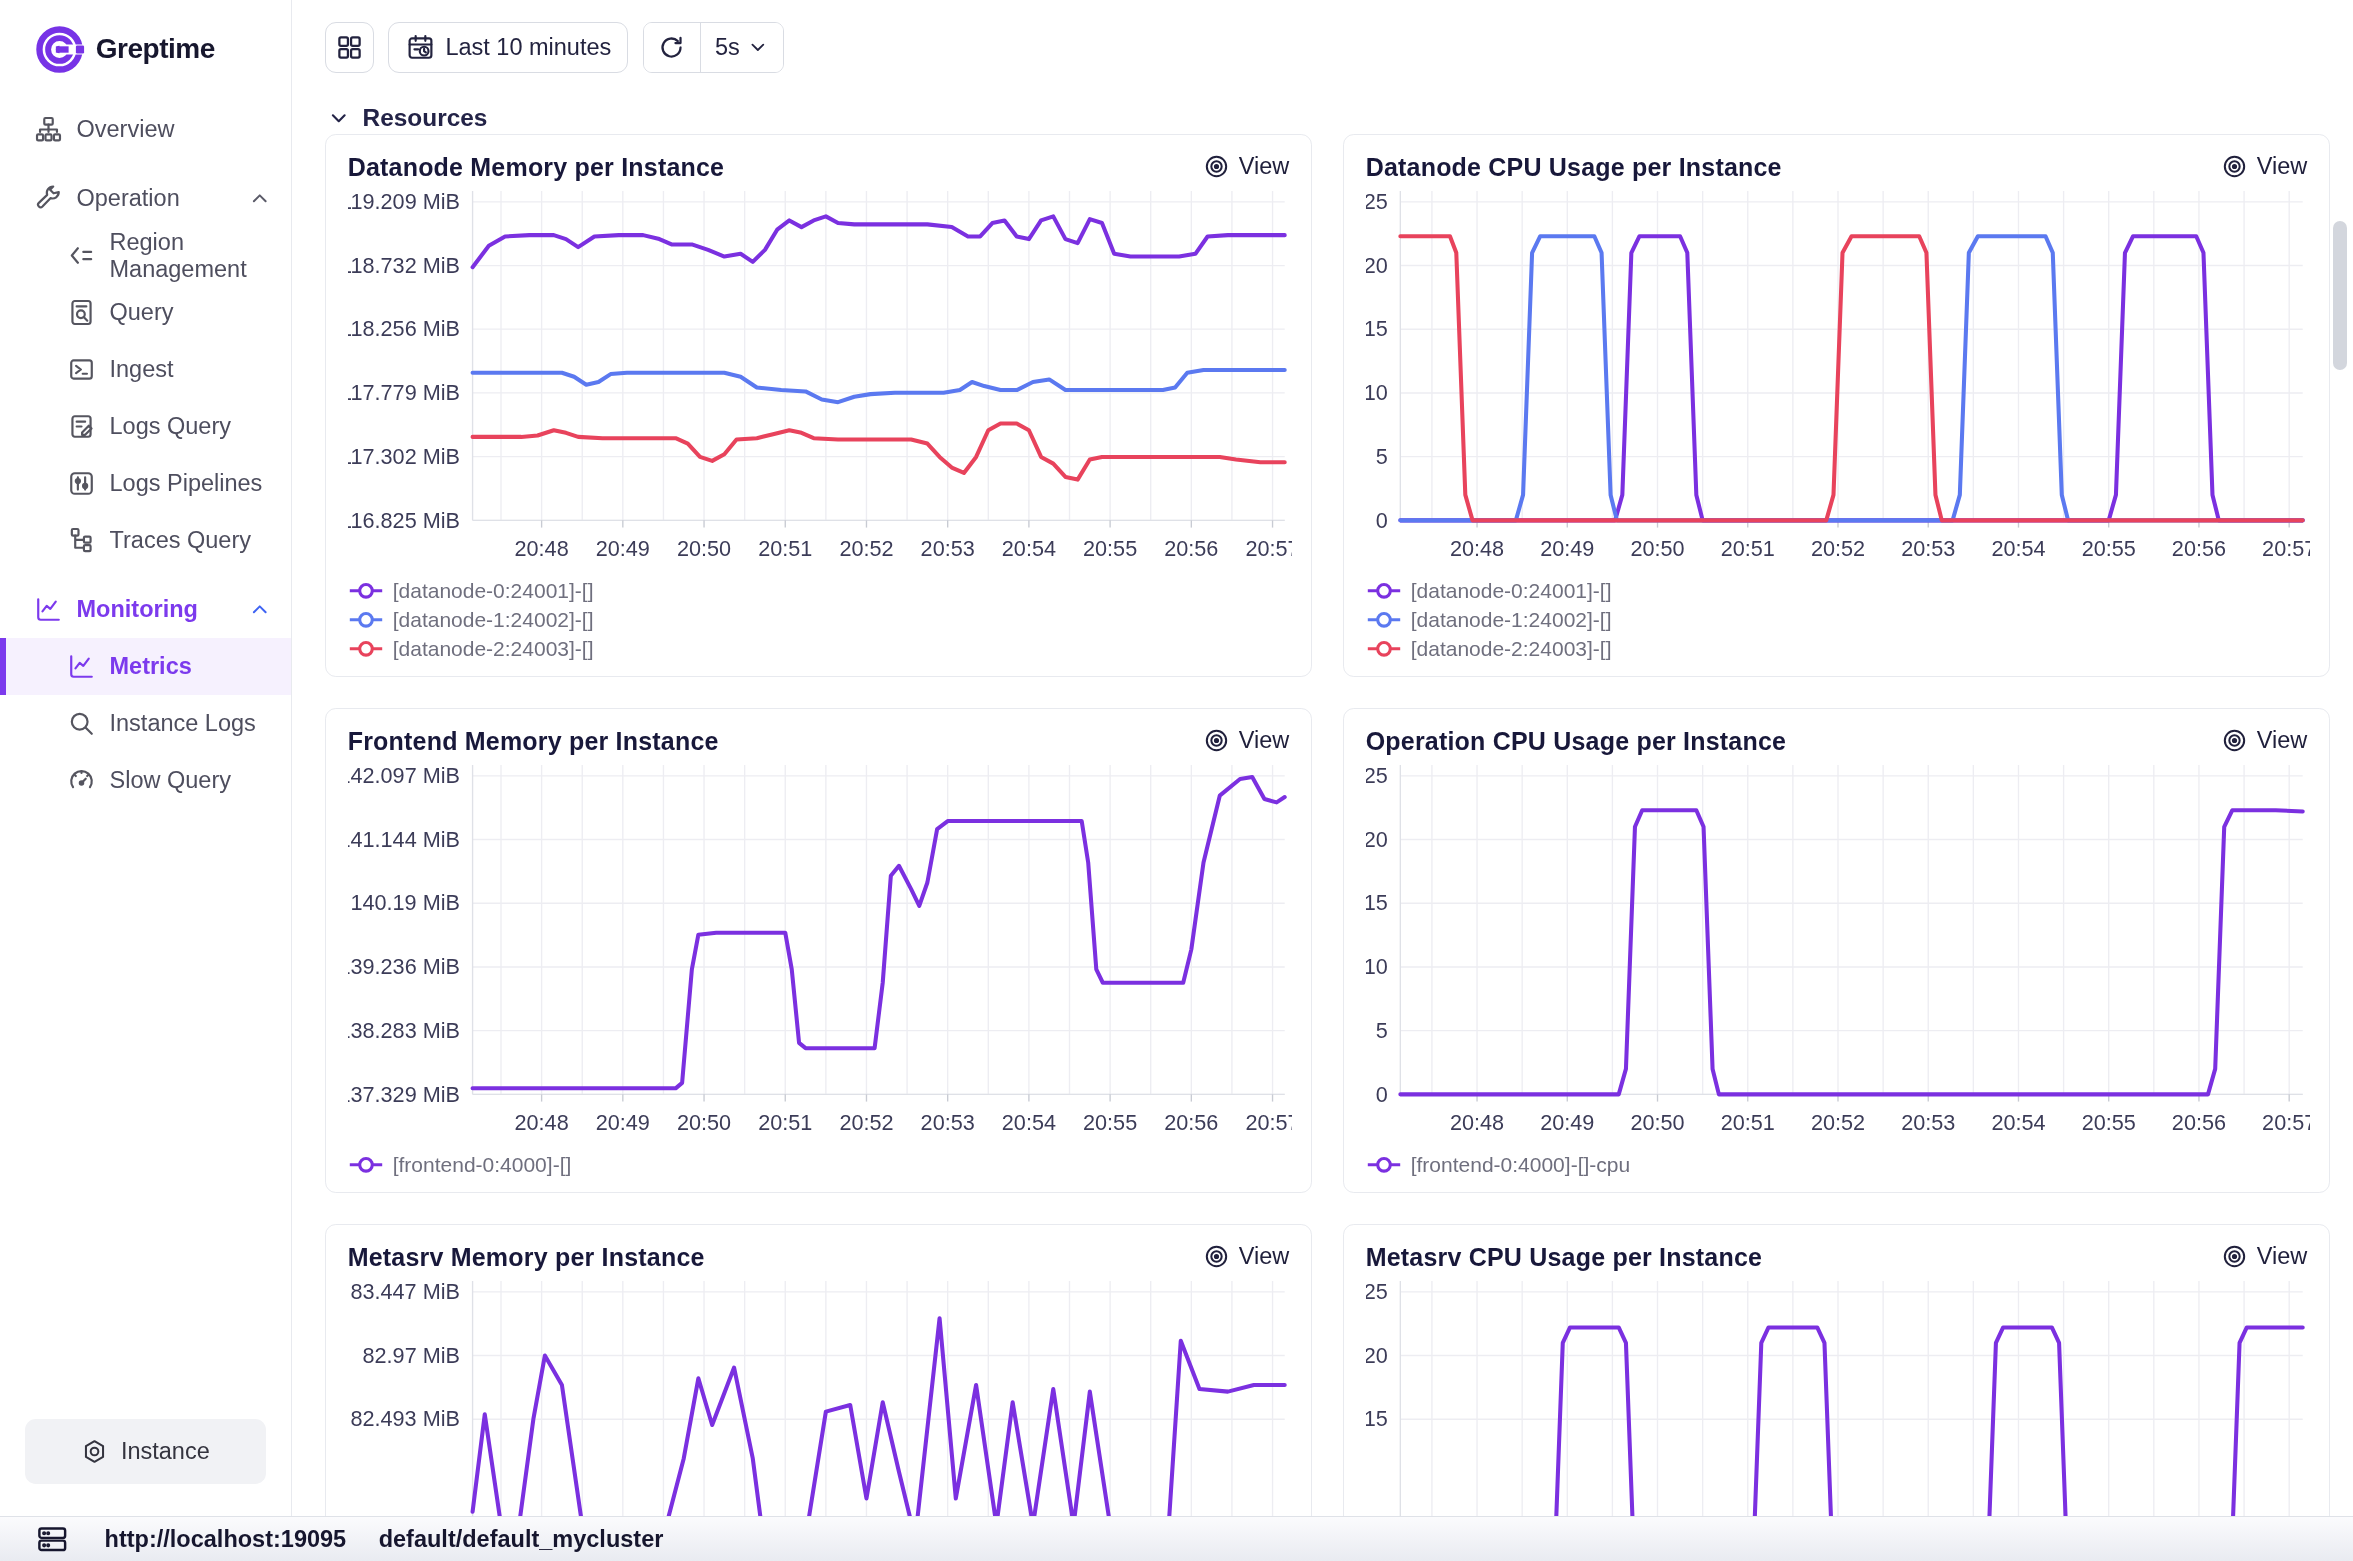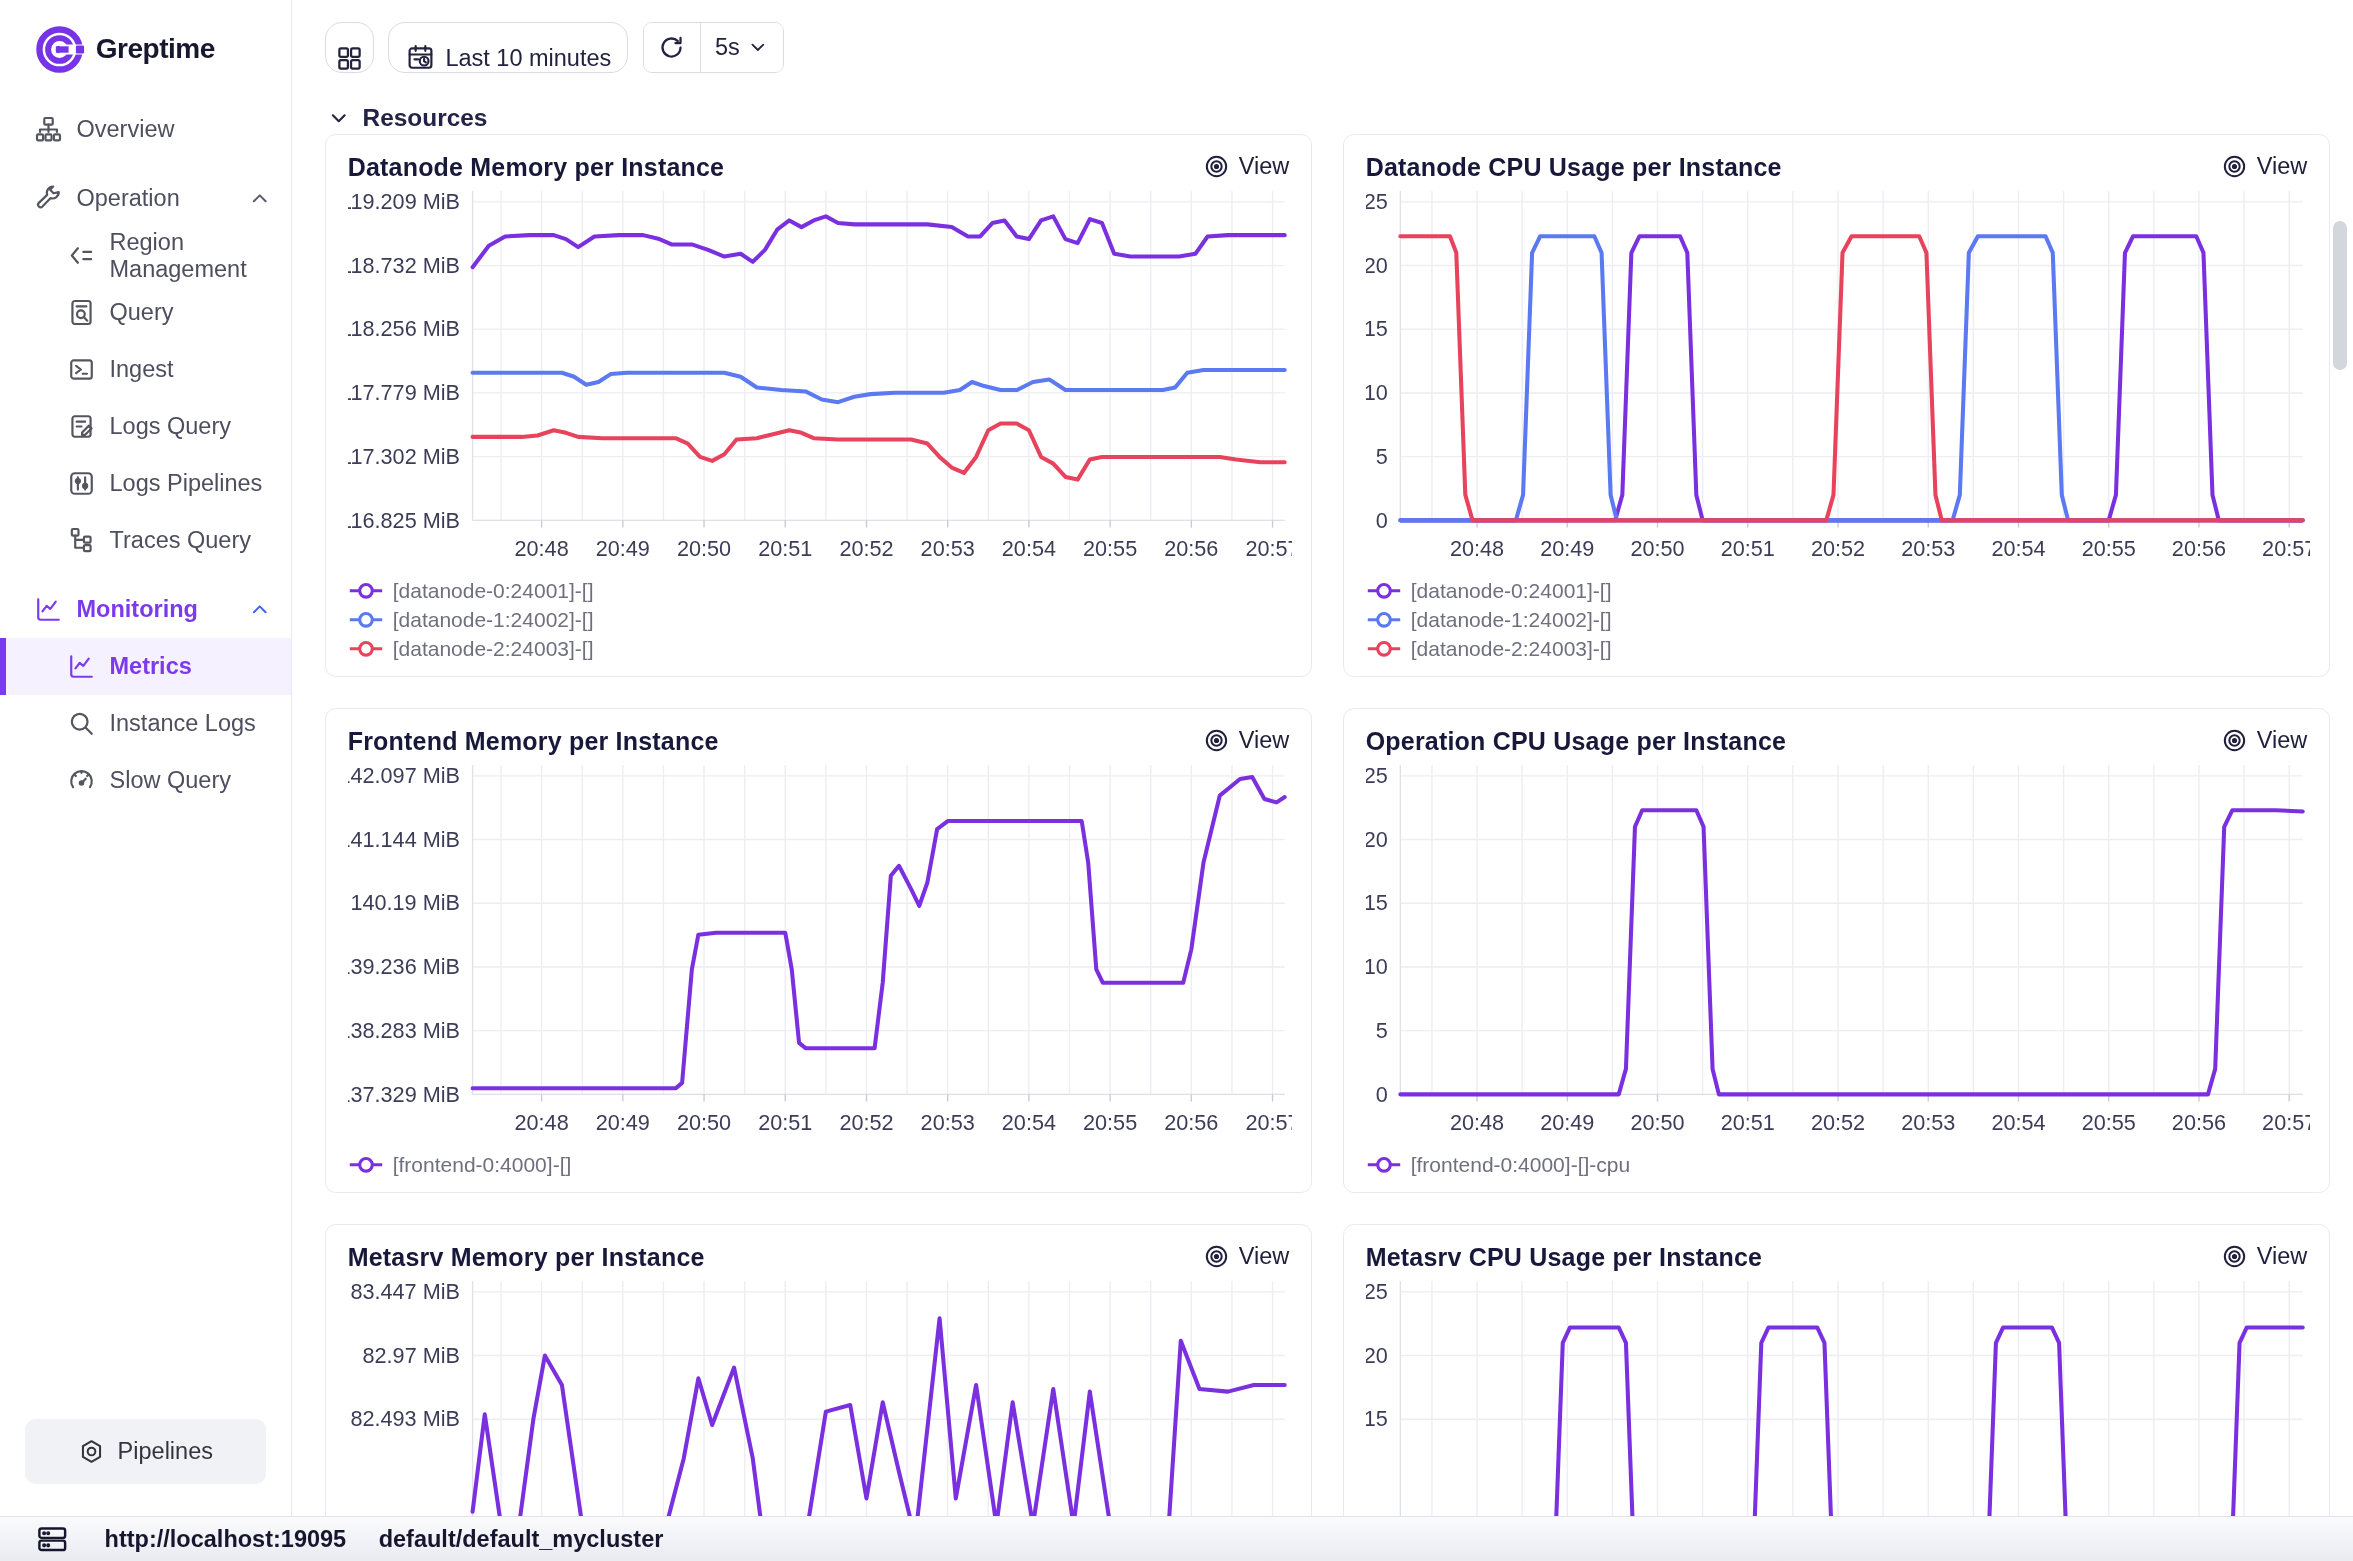--- a/index.html
+++ b/index.html
@@ -27,22 +27,22 @@
   .nav-item.active::before { content:""; position:absolute; left:0; top:0; bottom:0; width:6.3px; background:#7c3aed; }
   .settings-wrap { margin-top:auto; padding:0 25px 32.5px 25px; }
   .settings { width:100%; height:65px; border:none; border-radius:10.8px; background:#f1f2f5;
     display:flex; align-items:center; justify-content:center; gap:12.6px; font-size:23.5px; color:#34343f;
     font-family:inherit; cursor:pointer; }
   .settings svg { width:27px; height:27px; }
 
   
   .main { position:absolute; left:294px; top:0; right:0; bottom:45px; overflow:hidden; background:#fff; }
   .toolbar { display:flex; align-items:center; gap:14.4px; padding:21.7px 0 0 31px; }
-  .tbtn { display:flex; align-items:flex-end; gap:10.8px; height:51px; padding:0 16.2px;
-    background:#fff; border:1.8px solid #d9dce3; border-radius:17px; font-size:23.5px; color:#23233f;
+  .tbtn { display:flex; align-items:center; gap:10.8px; height:51px; padding:0 16.2px;
+    background:#fff; border:1.8px solid #d9dce3; border-radius:11px; font-size:23.5px; color:#23233f;
     font-family:inherit; cursor:pointer; }
   .tbtn.icon-only { width:49px; padding:0; justify-content:center; }
   .tbtn svg { flex:0 0 auto; }
   .split { display:flex; align-items:stretch; height:51px; border:1.8px solid #d9dce3; border-radius:9px; overflow:hidden; }
   .split .seg { display:flex; align-items:center; gap:7.2px; padding:0 14.4px; background:#fff; border:none;
     font-size:23.5px; color:#23233f; font-family:inherit; cursor:pointer; }
   .split .seg + .seg { border-left:1.8px solid #d9dce3; }
   .section-head { display:flex; align-items:center; gap:12.6px; padding:31px 0 0 32.5px;
     font-size:24.4px; font-weight:700; color:#232347; cursor:pointer; }
 
@@ -218,21 +218,21 @@
         </div>
       </nav>
     <div class="settings-wrap">
       <button class="settings">
         <span style="display:flex">
           <svg viewBox="0 0 24 24" width="27" height="27" fill="none" stroke="#34343f" stroke-width="1.8" stroke-linejoin="round">
             <path d="M12 2.8l7.6 4.4v9.6L12 21.2 4.4 16.8V7.2z"></path>
               <circle cx="12" cy="12" r="3.4"></circle>
           </svg>
         </span>
-        <span>Pipelines</span>
+        <span>Instance</span>
       </button>
     </div>
   </aside>
 
   <main class="main">
     <div class="toolbar">
       <button class="tbtn icon-only">
         <span style="display:flex">
           <svg viewBox="0 0 24 24" width="27" height="27" fill="none" stroke="#23233f" stroke-width="2">
             <rect x="3" y="3" width="7.6" height="7.6" rx="1.4"></rect>

